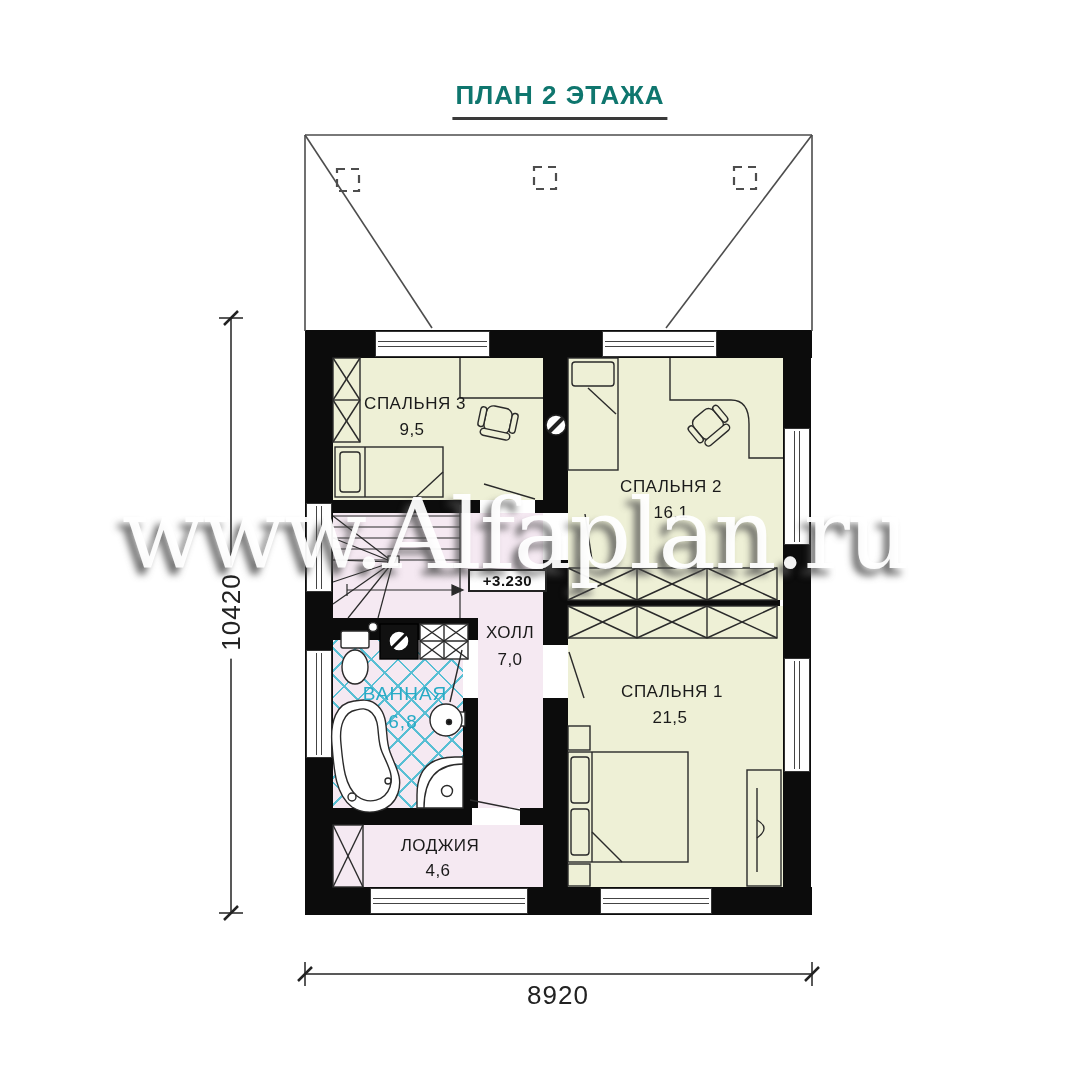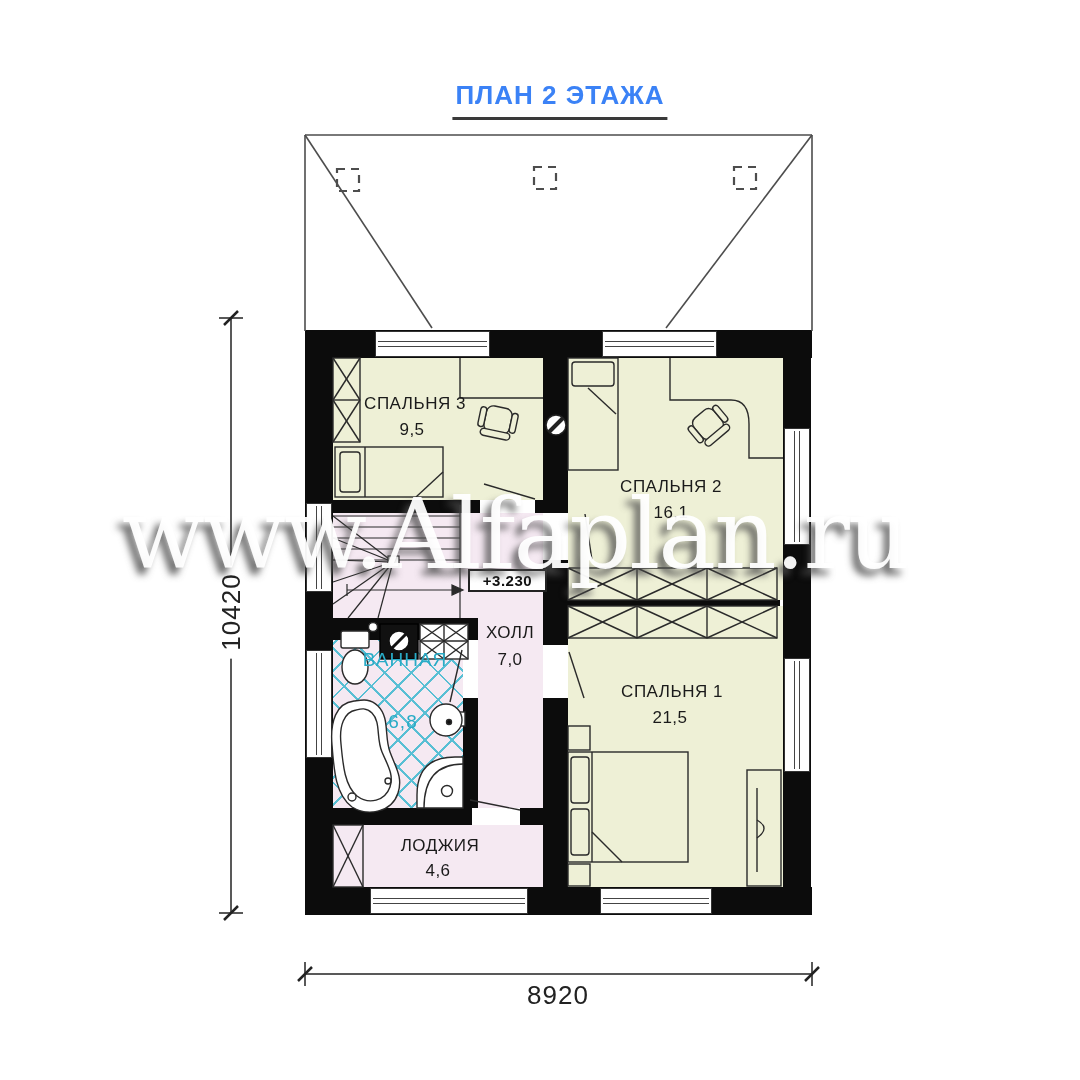--- a/index.html
+++ b/index.html
@@ -21,21 +21,21 @@
   .window-h::before{content:"";position:absolute;left:2px;right:2px;top:50%;margin-top:-3px;height:4px;
       border-top:1.5px solid #444;border-bottom:1.5px solid #444;}
   .window-v::before{content:"";position:absolute;top:2px;bottom:2px;left:50%;margin-left:-3px;width:4px;
       border-left:1.5px solid #444;border-right:1.5px solid #444;}
   svg.overlay{position:absolute;left:0;top:0;pointer-events:none;}
   
   .lbl{position:absolute;transform:translate(-50%,-50%);white-space:nowrap;
        font-size:17px;color:#1a1a1a;letter-spacing:.5px;text-align:right;}
   .lbl-cyan{color:#29abc6;font-size:19px;letter-spacing:1px;}
   .title{position:absolute;left:560px;top:100px;transform:translate(-50%,-50%);
-       font-size:26px;font-weight:bold;color:#3b82f6;letter-spacing:1px;white-space:nowrap;
+       font-size:26px;font-weight:bold;color:#0f766e;letter-spacing:1px;white-space:nowrap;
        border-bottom:3px solid #3a3a3a;padding:0 3px 6px 3px;}
   .elev{position:absolute;left:468px;top:569px;width:79px;height:23px;background:#fff;
        border:2px solid #222;box-sizing:border-box;font-size:15px;font-weight:bold;color:#111;
        display:flex;align-items:center;justify-content:center;letter-spacing:.5px;}
   .dim{position:absolute;background:#fff;color:#222;font-size:26px;letter-spacing:1px;
        padding:0 8px;white-space:nowrap;}
   .dim-v{left:231px;top:612px;transform:translate(-50%,-50%) rotate(-90deg);}
   .dim-h{left:558px;top:974px;transform:translate(-50%,-50%);margin-top:21px;}
   .watermark{position:absolute;left:122px;top:478px;font-family:"DejaVu Serif",serif;
        font-weight:normal;font-size:97px;color:rgba(255,255,255,0.95);letter-spacing:-2px;
@@ -278,21 +278,21 @@
 
   <div class="lbl" style="left:671px;top:487px;">СПАЛЬНЯ 2</div>
   <div class="lbl" style="left:671px;top:513px;">16,1</div>
 
   <div class="lbl" style="left:672px;top:692px;">СПАЛЬНЯ 1</div>
   <div class="lbl" style="left:670px;top:718px;">21,5</div>
 
   <div class="lbl" style="left:510px;top:633px;">ХОЛЛ</div>
   <div class="lbl" style="left:510px;top:660px;">7,0</div>
 
-  <div class="lbl lbl-cyan" style="left:405px;top:660px;">ВАННАЯ</div>
+  <div class="lbl lbl-cyan" style="left:405px;top:694px;">ВАННАЯ</div>
   <div class="lbl lbl-cyan" style="left:403px;top:722px;">6,8</div>
 
   <div class="lbl" style="left:440px;top:846px;">ЛОДЖИЯ</div>
   <div class="lbl" style="left:438px;top:871px;">4,6</div>
 
   <div class="elev">+3.230</div>
 
   <div class="dim dim-v">10420</div>
   <div class="dim dim-h">8920</div>
 

